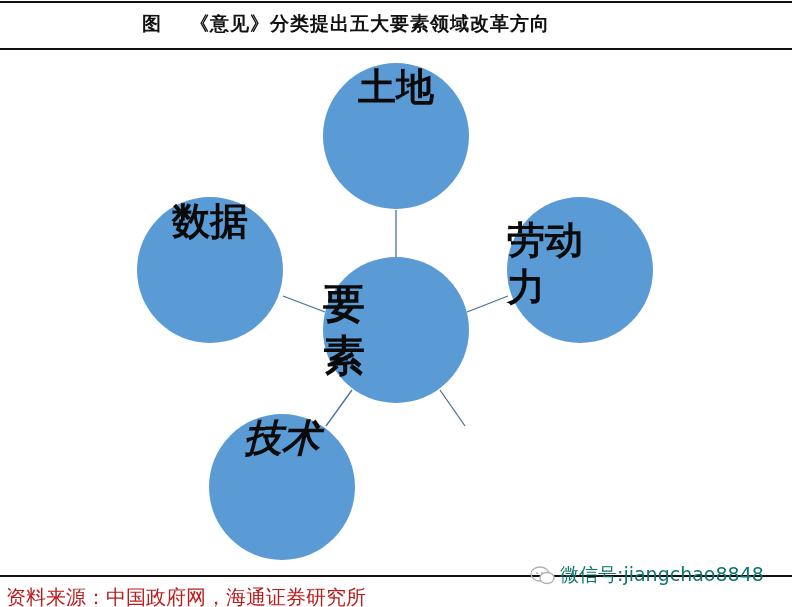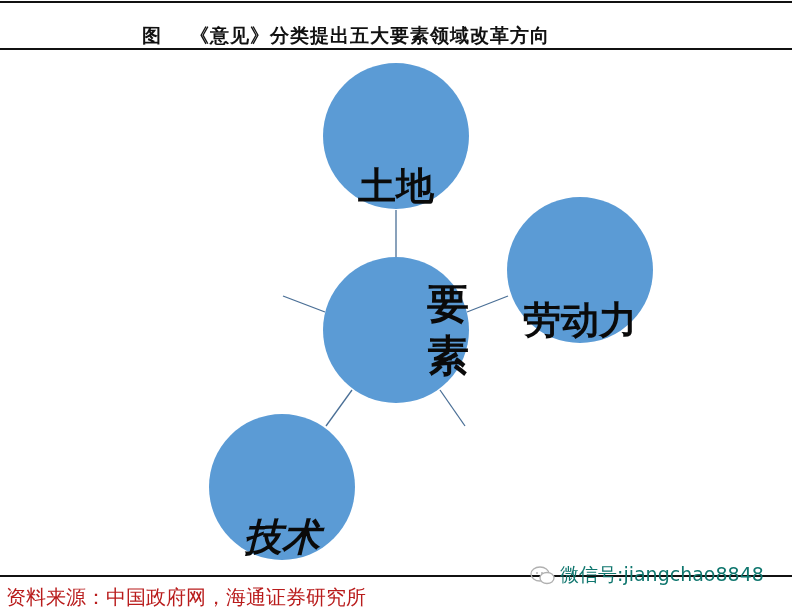--- a/index.html
+++ b/index.html
@@ -3,25 +3,25 @@
   <meta charset="utf-8">
   <style>
     html, body { margin: 0; padding: 0; background: #ffffff; }
     body { width: 792px; height: 607px; position: relative; overflow: hidden;
            font-family: "DejaVu Serif", "Liberation Serif", serif; }
     .rule { position: absolute; left: 0; width: 792px; height: 2px; background: #111; }
     #rule-top { top: 1px; }
     #rule-mid { top: 48px; }
     #rule-bottom { top: 575px; height: 2px; }
     #title { position: absolute; top: 11px; left: 0; width: 692px; text-align: center;
-             font-size: 19px; font-weight: bold; color: #111; letter-spacing: 1px; margin-top: 12px; }
+             font-size: 19px; font-weight: bold; color: #111; letter-spacing: 1px; }
     #title .fig { margin-right: 28px; }
     #diagram { position: absolute; left: 0; top: 0; width: 792px; height: 607px; }
     .node { position: absolute; width: 146px; height: 146px; border-radius: 50%;
-            background: #5b9bd5; display: flex; align-items: flex-end; justify-content: center;
+            background: #5b9bd5; display: flex; align-items: flex-start; justify-content: center;
             text-align: center; color: #0a0a0a; font-weight: bold; font-size: 38px; line-height: 1.25; }
     .node span { display: block; }
     #source { position: absolute; top: 584px; left: 6px; font-size: 20px; color: #b91c1c; }
     #watermark { position: absolute; top: 562px; left: 530px; font-family: "DejaVu Sans", sans-serif;
                  font-size: 19px; color: #0f766e; white-space: nowrap; text-align: right; }
     #watermark .wm-icon { display: inline-block; width: 26px; height: 20px; vertical-align: middle;
                           margin-right: 4px; }
   </style>
 </head>
 <body>
@@ -38,22 +38,25 @@
     <line x1="283" y1="296" x2="325" y2="312" stroke="#4a6f96" stroke-width="1.3"></line>
     <line x1="508" y1="296" x2="467" y2="312" stroke="#4a6f96" stroke-width="1.3"></line>
     <line x1="352" y1="390" x2="326" y2="426" stroke="#4a6f96" stroke-width="1.3"></line>
     <line x1="440" y1="390" x2="465" y2="426" stroke="#4a6f96" stroke-width="1.3"></line>
   </svg>
 
   <div class="node" id="node-land" style="left:323px;top:63px;">
     <span>土地</span>
   </div>
 
+  <div class="node" id="node-data" style="left:137px;top:197px;">
+    <span>数据</span>
+  </div>
 
-  <div class="node" id="node-labor" style="left:507px;top:197px;flex-direction:row;">
+  <div class="node" id="node-labor" style="left:507px;top:197px;flex-direction:column;">
     <span style="margin-top:-14px;">劳动</span>
     <span>力</span>
   </div>
 
   <div class="node" style="left:323px;top:257px;flex-direction:column;">
     <span style="font-size:42px;">要</span>
     <span style="font-size:42px;">素</span>
   </div>
 
   <div class="node" id="node-technology" style="left:209px;top:414px;font-style:italic;">

